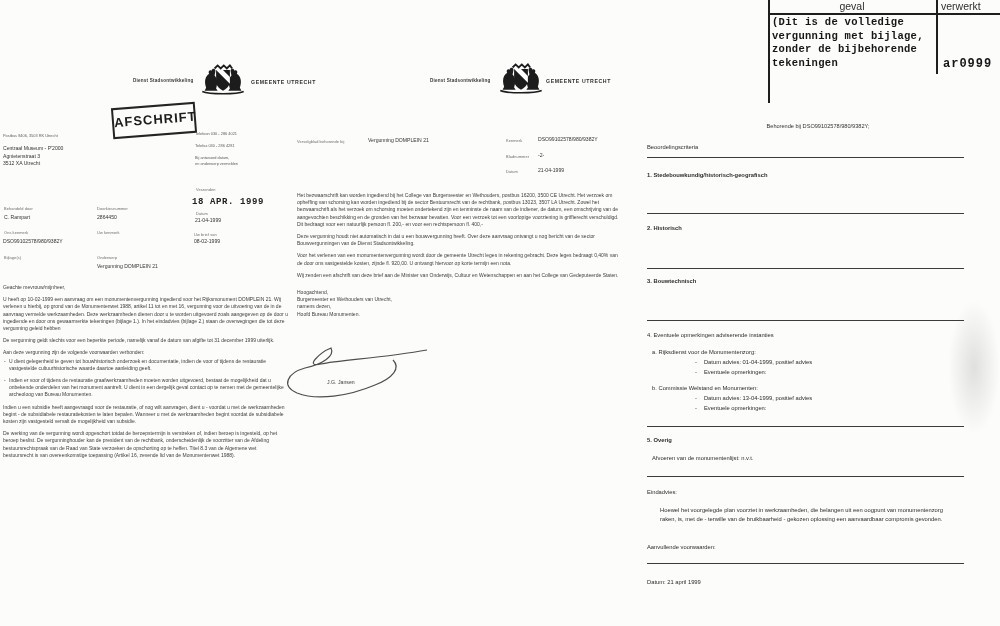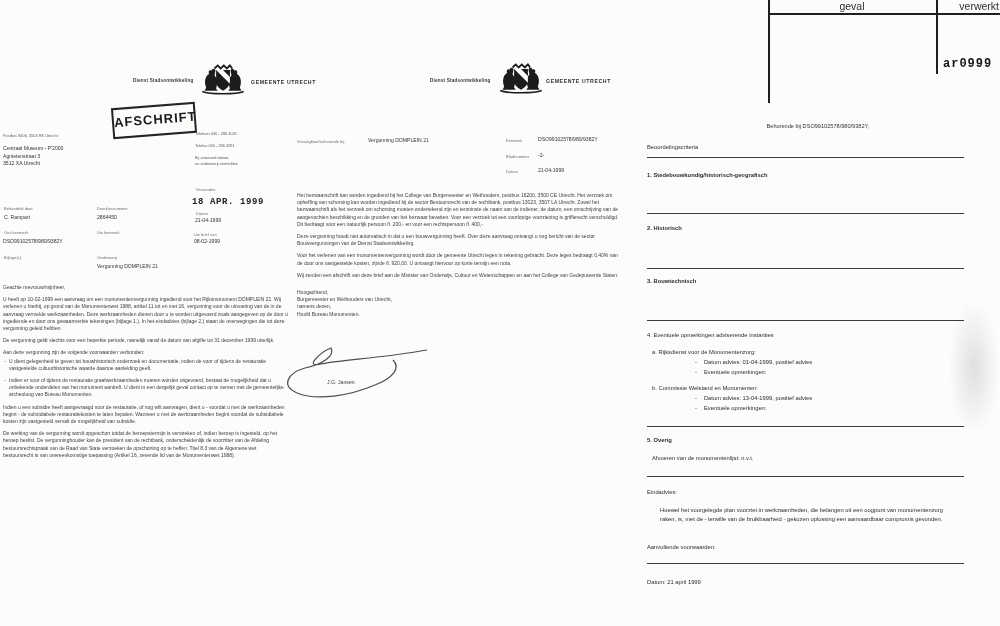--- a/index.html
+++ b/index.html
@@ -45,21 +45,25 @@
 </style>
 </head>
 <body>
 
 <div class="scan">
 
   <div class="vline" style="left:768px;top:0;height:103px;"></div>
   <div class="vline" style="left:936px;top:0;height:74px;"></div>
   <div class="hline" style="left:768px;top:13px;width:232px;"></div>
   <div class="abs tray-head" style="left:768px;top:0px;width:168px;text-align:center;">geval</div>
-  <div class="abs tray-head" style="left:941px;top:0px;width:58px;text-align:right;">verwerkt</div>
+  <div class="abs tray-head" style="left:941px;top:0px;width:58px;">verwerkt</div>
+  <div class="abs type tray-note" style="left:772px;top:16px;width:166px;">(Dit is de volledige
+vergunning met bijlage,
+zonder de bijbehorende
+tekeningen</div>
   <div class="abs type tray-code" style="left:943px;top:57px;">ar0999</div>
   <div class="smudge"></div>
 
   <div class="abs lh-dept" style="left:133px;top:78px;width:62px;">Dienst Stadsontwikkeling</div>
   <svg class="abs" style="left:200px;top:64px;" width="46" height="32" viewBox="0 0 60 40">
     <path d="M8,30 C5,22 7,15 12,12 C10,9 13,6 15,8 C16,4 21,5 20,9 L19,14 C23,18 23,25 21,31 L23,34 L6,34 Z" fill="#1c1c1c"></path>
     <path d="M52,30 C55,22 53,15 48,12 C50,9 47,6 45,8 C44,4 39,5 40,9 L41,14 C37,18 37,25 39,31 L37,34 L54,34 Z" fill="#1c1c1c"></path>
     <path d="M21,7 L39,7 L39,22 C39,28 34,32 30,34 C26,32 21,28 21,22 Z" fill="#1c1c1c"></path>
     <path d="M21,7 L39,25 L39,16 L30,7 Z" fill="#fff"></path>
     <path d="M19,5 L23,1 L27,5 L31,1 L35,5 L39,1 L42,5" stroke="#1c1c1c" fill="none" stroke-width="2.4"></path>

